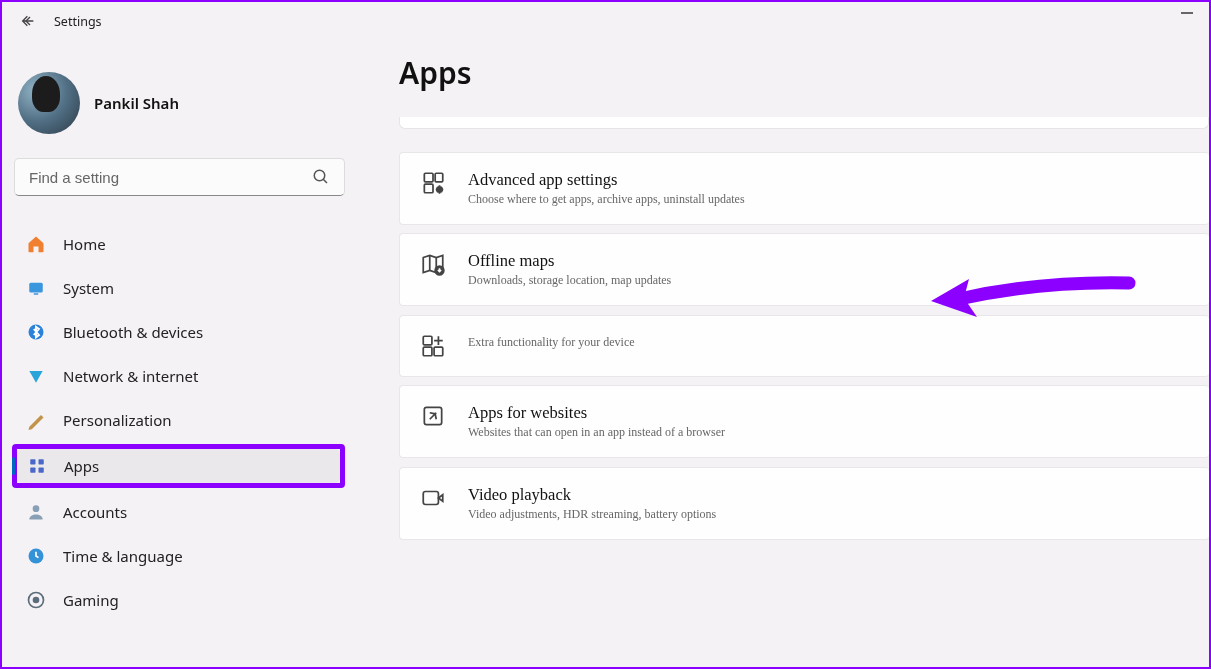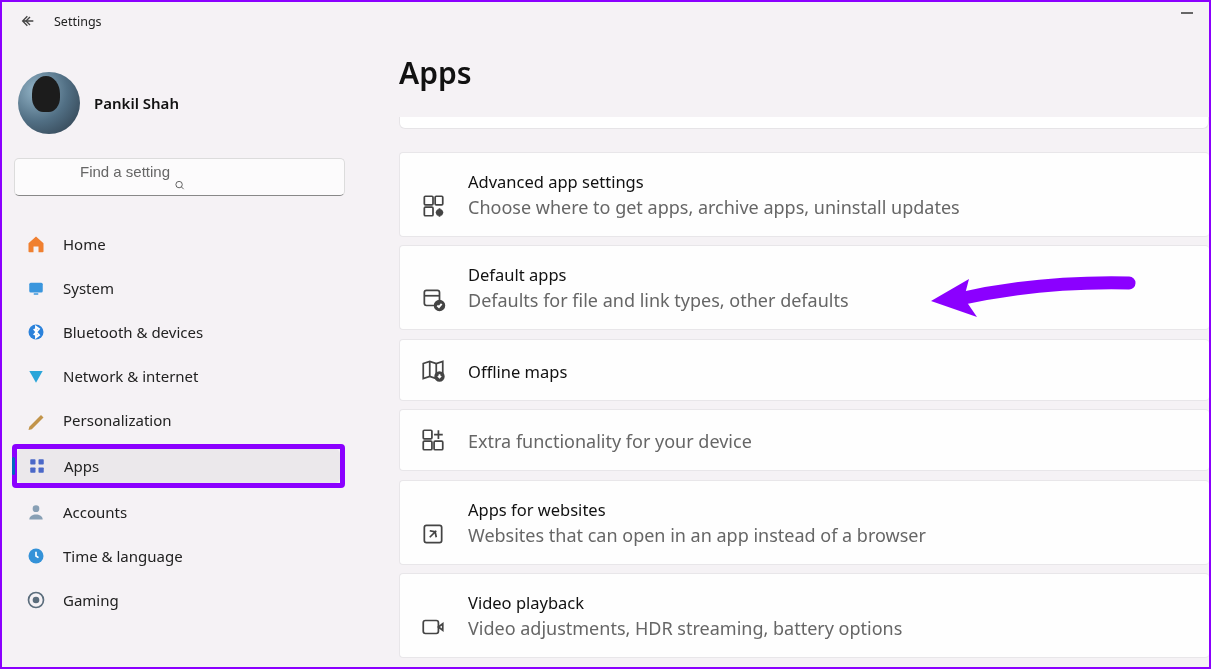--- a/index.html
+++ b/index.html
@@ -81,21 +81,20 @@
     position: relative;
     height: 38px;
     background: #fcfbfc;
     border: 1px solid #dcdcdc;
     border-bottom: 1.5px solid #888;
     border-radius: 5px;
     display: flex;
     align-items: center;
     padding: 4px 14px;
     margin-bottom: 28px;
-    flex-direction: column;
   }
   .search input {
     flex: 1;
     border: none;
     outline: none;
     background: transparent;
     font-size: 15px;
     color: #555;
   }
   .search input::placeholder { color: #666; }
@@ -173,37 +172,38 @@
     border-radius: 0 0 6px 6px;
     margin-bottom: 18px;
   }
   .card {
     background: #fefefe;
     border: 1px solid #e8e6e9;
     border-radius: 4px;
     border-right: none;
     padding: 17px 20px;
     display: flex;
-    align-items: flex-end;
+    align-items: flex-start;
     gap: 22px;
     cursor: pointer;
     margin-bottom: 4px;
+    font-family: Liberation Serif, serif;
   }
   .card-icon {
     width: 26px; height: 26px;
     color: #444;
     flex-shrink: 0;
   }
   .card-text { flex: 1; }
   .card-title {
     font-size: 16.5px;
     color: #111;
   }
   .card-sub {
-    font-size: 18px;
+    font-size: 12px;
     color: #666;
     margin-top: 2px;
   }
   
   .arrow {
     position: absolute;
     left: 572px;
     top: 237px;
     pointer-events: none;
   }
@@ -360,42 +360,31 @@
             <rect x="14" y="3" width="7" height="8" rx="1"></rect>
             <circle cx="18" cy="18" r="2.5" fill="currentColor"></circle>
             <path d="M18 14v1M18 21v1M14.5 18h1M21.5 18h-1"></path>
           </svg>
         <div class="card-text">
           <div class="card-title">Advanced app settings</div>
           <div class="card-sub">Choose where to get apps, archive apps, uninstall updates</div>
         </div>
       </div>
 
-      <div class="card">
-        <svg class="card-icon" viewBox="0 0 24 24" fill="none" stroke="currentColor" stroke-width="1.6">
-            <rect x="4" y="4" width="14" height="14" rx="2"></rect>
-            <path d="M4 9h14"></path>
-            <circle cx="18" cy="18" r="4.5" fill="currentColor"></circle>
-            <path d="M16 18l1.5 1.5L20 16.5" stroke="#fff" stroke-width="1.8"></path>
-          </svg>
-        <div class="card-text">
-          <div class="card-title">Default apps</div>
-          <div class="card-sub">Defaults for file and link types, other defaults</div>
-        </div>
-      </div>
 
       <div class="card">
         <svg class="card-icon" viewBox="0 0 24 24" fill="none" stroke="currentColor" stroke-width="1.6">
             <path d="M3 6l6-2 6 2 6-2v14l-6 2-6-2-6 2V6z"></path>
             <path d="M9 4v14M15 6v14"></path>
             <circle cx="18" cy="18" r="4" fill="currentColor"></circle>
             <path d="M18 16v3M16.5 17.5L18 19l1.5-1.5" stroke="#fff" stroke-width="1.5"></path>
           </svg>
         <div class="card-text">
           <div class="card-title">Offline maps</div>
+          <div class="card-sub">Downloads, storage location, map updates</div>
         </div>
       </div>
 
       <div class="card">
         <svg class="card-icon" viewBox="0 0 24 24" fill="none" stroke="currentColor" stroke-width="1.6">
             <rect x="3" y="3" width="8" height="8" rx="1"></rect>
             <rect x="13" y="13" width="8" height="8" rx="1"></rect>
             <rect x="3" y="13" width="8" height="8" rx="1"></rect>
             <path d="M17 3v8M13 7h8"></path>
           </svg>

